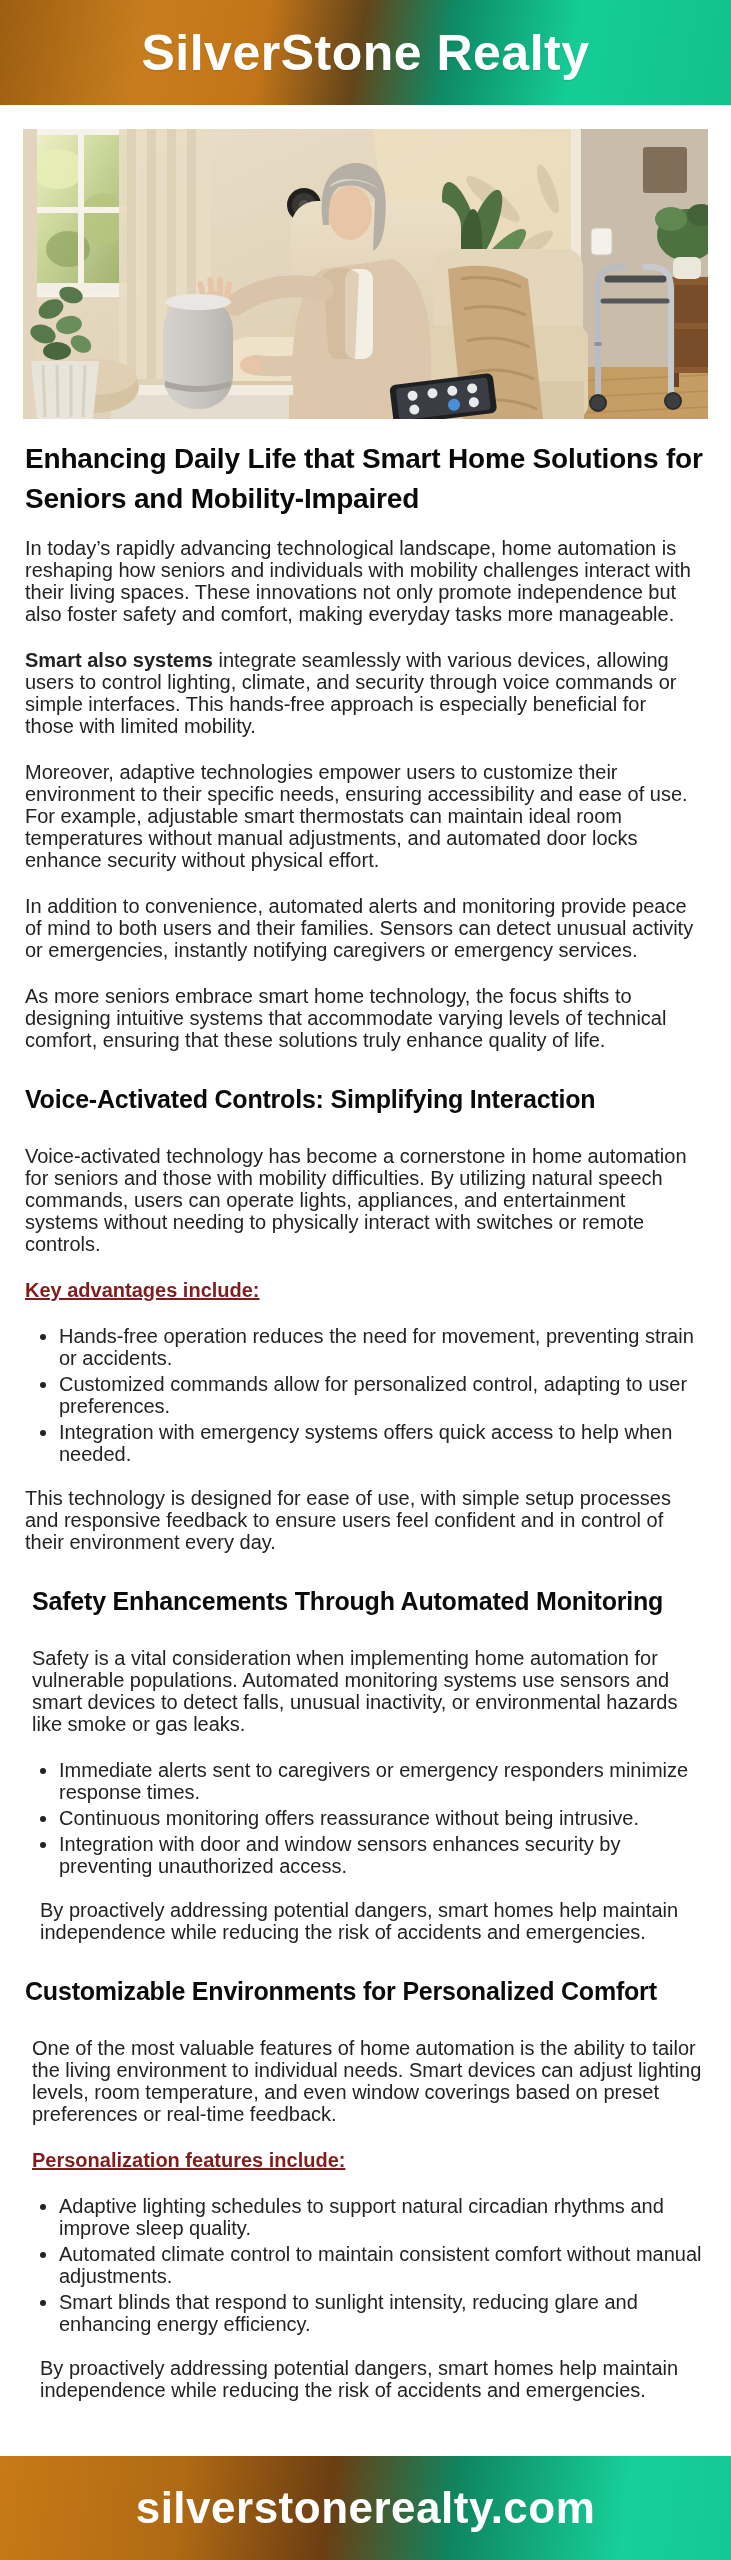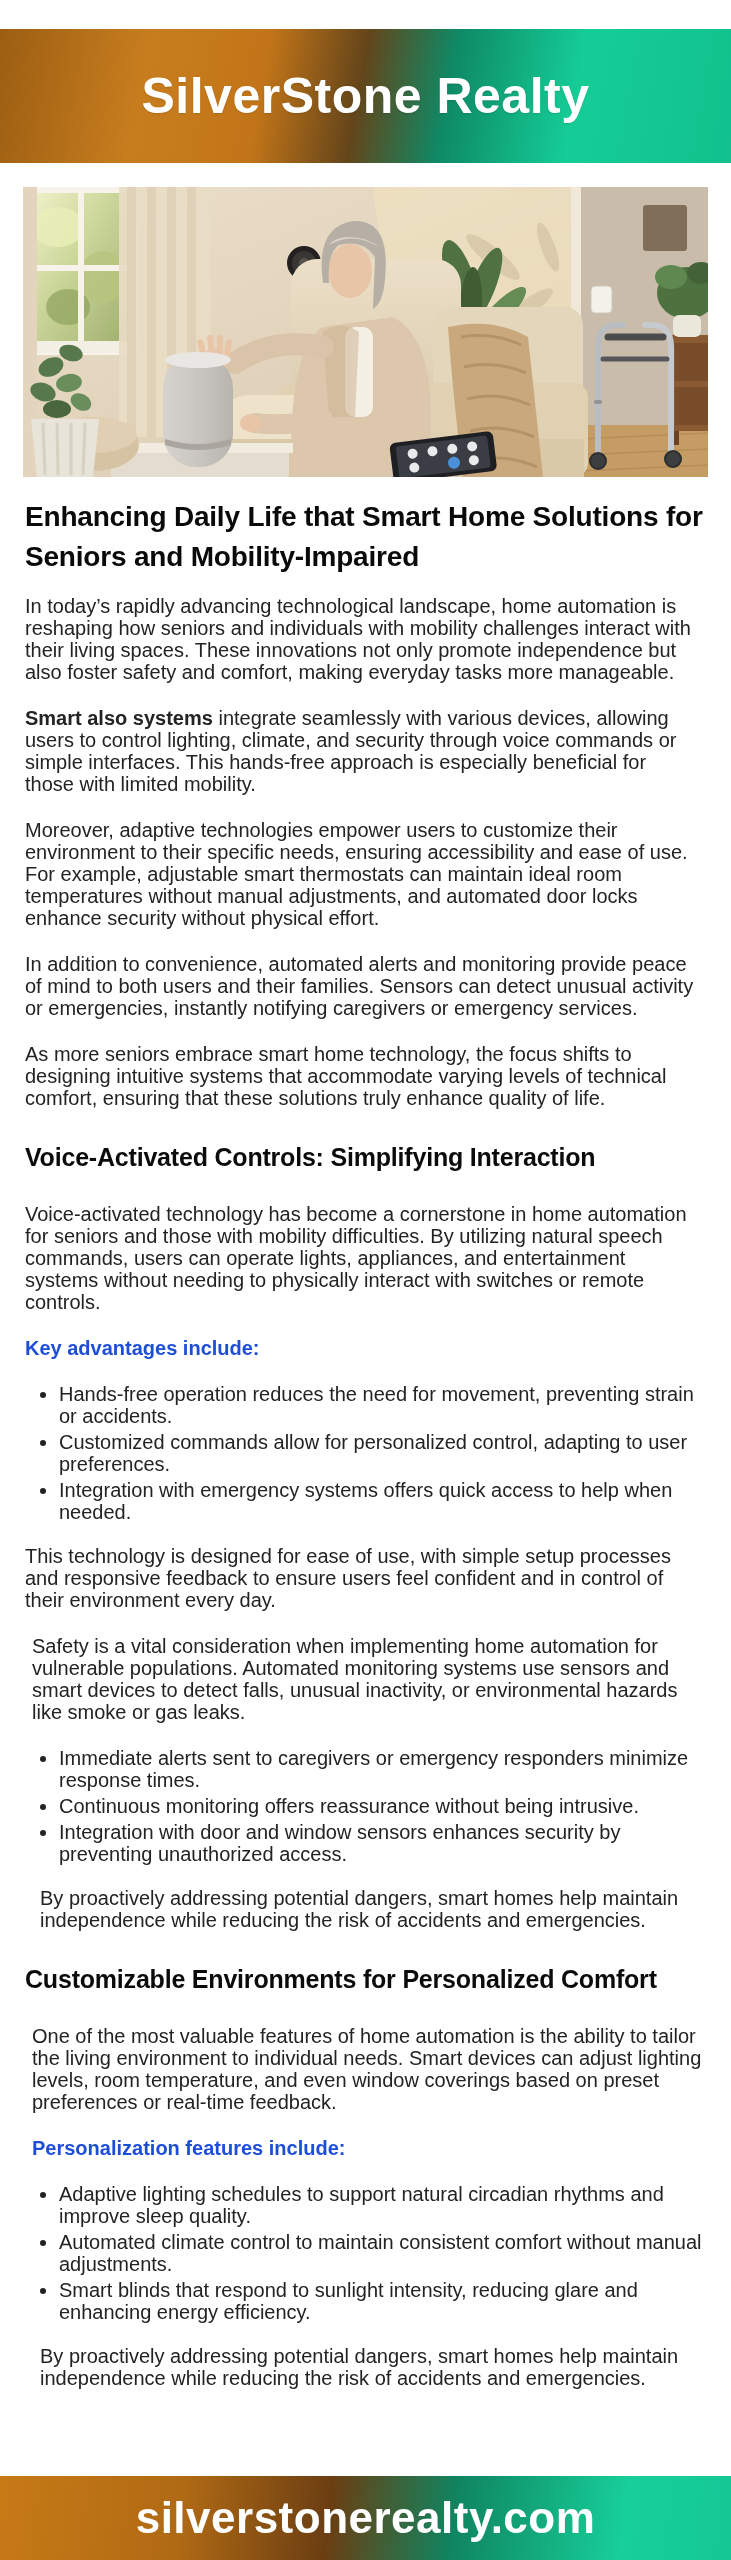--- a/index.html
+++ b/index.html
@@ -2,52 +2,51 @@
 <html><head>
 <meta charset="utf-8">
 <style>
   html,body{margin:0;padding:0;}
   body{
     width:731px;height:2560px;position:relative;overflow:hidden;
     background:#ffffff;font-family:"Liberation Sans",sans-serif;color:#232323;
   }
   
   .site-header{
-    height:134px;display:flex;align-items:center;justify-content:center;
+    height:105px;display:flex;align-items:center;justify-content:center;
     background:linear-gradient(100deg,#9c5e12 0%,#c77d1e 20%,#c27518 36%,#64451a 49%,#0e8a66 61%,#15cd97 78%,#12c18d 100%);
-    margin-top:29px;
   }
   .brand{
     color:#ffffff;font-size:50px;font-weight:800;letter-spacing:.5px;line-height:1;
     text-shadow:0 1px 2px rgba(0,0,0,.12);
   }
   
   .hero-wrap{margin:24px 23px 0;width:685px;height:290px;overflow:hidden;background:#e2d6c2;}
   .hero-wrap svg{display:block;}
   
   .content{padding:0 25px;}
   .title{
     margin:20px 0 0;color:#0a0a0a;font-size:28px;line-height:40px;
     font-weight:800;letter-spacing:-.2px;max-width:690px;
   }
   .content p{font-size:20px;line-height:22px;margin:0 0 24px;max-width:672px;}
   .content p.first{margin-top:18px;}
-  .lead{font-weight:bold;margin:0 0 10px;font-size:16.5px;color:#1d4ed8;}
+  .lead{font-weight:bold;margin:0 0 10px;font-size:16.5px;color:#7f1d1d;text-decoration:underline;}
   h3.sec{
     margin:28px 0 26px;color:#0b0b0b;font-size:25px;line-height:40px;font-weight:800;
     text-decoration-thickness:2.5px;text-underline-offset:6px;
     max-width:680px;letter-spacing:-.2px;
   }
   ul.blist{margin:0 0 22px;padding-left:34px;max-width:655px;}
   ul.blist li{font-size:20px;line-height:22px;margin:4px 0 2px;}
   .ind-s{padding-left:7px;}
   .ind-m{padding-left:15px;}
   
   .site-footer{
-    position:absolute;left:0;right:0;bottom:0;height:84px;
+    position:absolute;left:0;right:0;bottom:0;height:104px;
     display:flex;align-items:center;justify-content:center;
     background:linear-gradient(97deg,#c77a16 0%,#b06a14 25%,#6b3e12 45%,#0f8560 62%,#17cf9a 85%,#14c896 100%);
   }
   .site-url{color:#ffffff;font-size:44px;font-weight:800;letter-spacing:.5px;line-height:1;}
 </style>
 </head>
 <body>
 
 <header class="site-header">
   <div class="brand">SilverStone Realty</div>
@@ -261,20 +260,21 @@
   <h3 class="sec">Voice-Activated Controls: Simplifying Interaction</h3>
   <p>Voice-activated technology has become a cornerstone in home automation for seniors and those with mobility difficulties. By utilizing natural speech commands, users can operate lights, appliances, and entertainment systems without needing to physically interact with switches or remote controls.</p>
   <p class="lead">Key advantages include:</p>
   <ul class="blist">
     <li>Hands-free operation reduces the need for movement, preventing strain or accidents.</li>
     <li>Customized commands allow for personalized control, adapting to user preferences.</li>
     <li>Integration with emergency systems offers quick access to help when needed.</li>
   </ul>
   <p>This technology is designed for ease of use, with simple setup processes and responsive feedback to ensure users feel confident and in control of their environment every day.</p>
 
+  <h3 class="sec ind-s">Safety Enhancements Through Automated Monitoring</h3>
   <p class="ind-s">Safety is a vital consideration when implementing home automation for vulnerable populations. Automated monitoring systems use sensors and smart devices to detect falls, unusual inactivity, or environmental hazards like smoke or gas leaks.</p>
   <ul class="blist">
     <li>Immediate alerts sent to caregivers or emergency responders minimize response times.</li>
     <li>Continuous monitoring offers reassurance without being intrusive.</li>
     <li>Integration with door and window sensors enhances security by preventing unauthorized access.</li>
   </ul>
   <p class="ind-m">By proactively addressing potential dangers, smart homes help maintain independence while reducing the risk of accidents and emergencies.</p>
 
   <h3 class="sec">Customizable Environments for Personalized Comfort</h3>
   <p class="ind-s">One of the most valuable features of home automation is the ability to tailor the living environment to individual needs. Smart devices can adjust lighting levels, room temperature, and even window coverings based on preset preferences or real-time feedback.</p>

